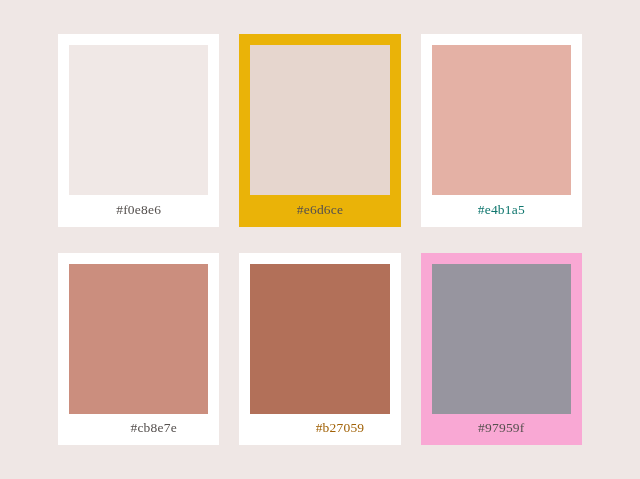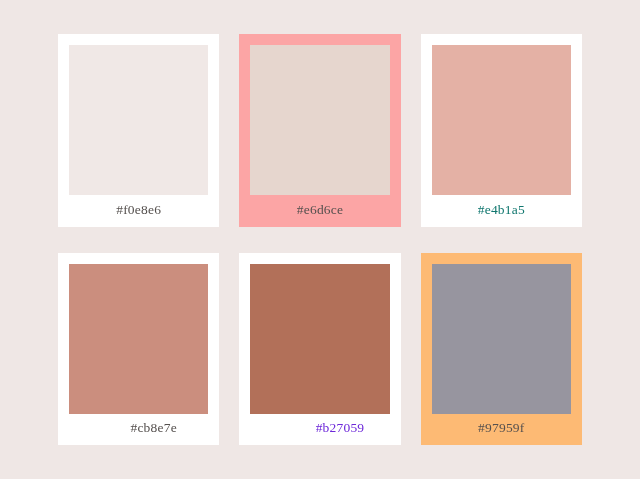--- a/index.html
+++ b/index.html
@@ -70,21 +70,21 @@
 <div id="palette-board" style="background-color: rgb(239, 231, 229);">
   <div class="palette-grid">
 
     <div class="swatch-card" style="background: rgb(255, 255, 255);">
       <div class="swatch-chip" style="background-color: rgb(240, 232, 230);"></div>
       <div class="swatch-label-wrap">
         <span class="swatch-label" style="color: rgb(85, 80, 78);">#f0e8e6</span>
       </div>
     </div>
 
-    <div class="swatch-card" style="background: #fca5a5;">
+    <div class="swatch-card" style="background: #eab308;">
       <div class="swatch-chip" style="background-color: rgb(230, 214, 206);"></div>
       <div class="swatch-label-wrap">
         <span class="swatch-label" style="color: rgb(85, 80, 78);">#e6d6ce</span>
       </div>
     </div>
 
     <div class="swatch-card" style="background: rgb(255, 255, 255);">
       <div class="swatch-chip" style="background-color: rgb(228, 177, 165);"></div>
       <div class="swatch-label-wrap">
         <span class="swatch-label" style="color: #0f766e;">#e4b1a5</span>
@@ -94,25 +94,25 @@
     <div class="swatch-card" style="background: rgb(255, 255, 255);">
       <div class="swatch-chip" style="background-color: rgb(203, 142, 126);"></div>
       <div class="swatch-label-wrap">
         <span class="swatch-label" style="color: rgb(85, 80, 78); margin-left: 30px;">#cb8e7e</span>
       </div>
     </div>
 
     <div class="swatch-card" style="background: rgb(255, 255, 255);">
       <div class="swatch-chip" style="background-color: rgb(178, 112, 89);"></div>
       <div class="swatch-label-wrap">
-        <span class="swatch-label" style="color: #6d28d9; margin-left: 40px;">#b27059</span>
+        <span class="swatch-label" style="color: #a16207; margin-left: 40px;">#b27059</span>
       </div>
     </div>
 
-    <div class="swatch-card" style="background: #fdba74;">
+    <div class="swatch-card" style="background: #f9a8d4;">
       <div class="swatch-chip" style="background-color: rgb(151, 149, 159);"></div>
       <div class="swatch-label-wrap">
         <span class="swatch-label" style="color: rgb(85, 80, 78);">#97959f</span>
       </div>
     </div>
 
   </div>
 </div>
 
 </body></html>

